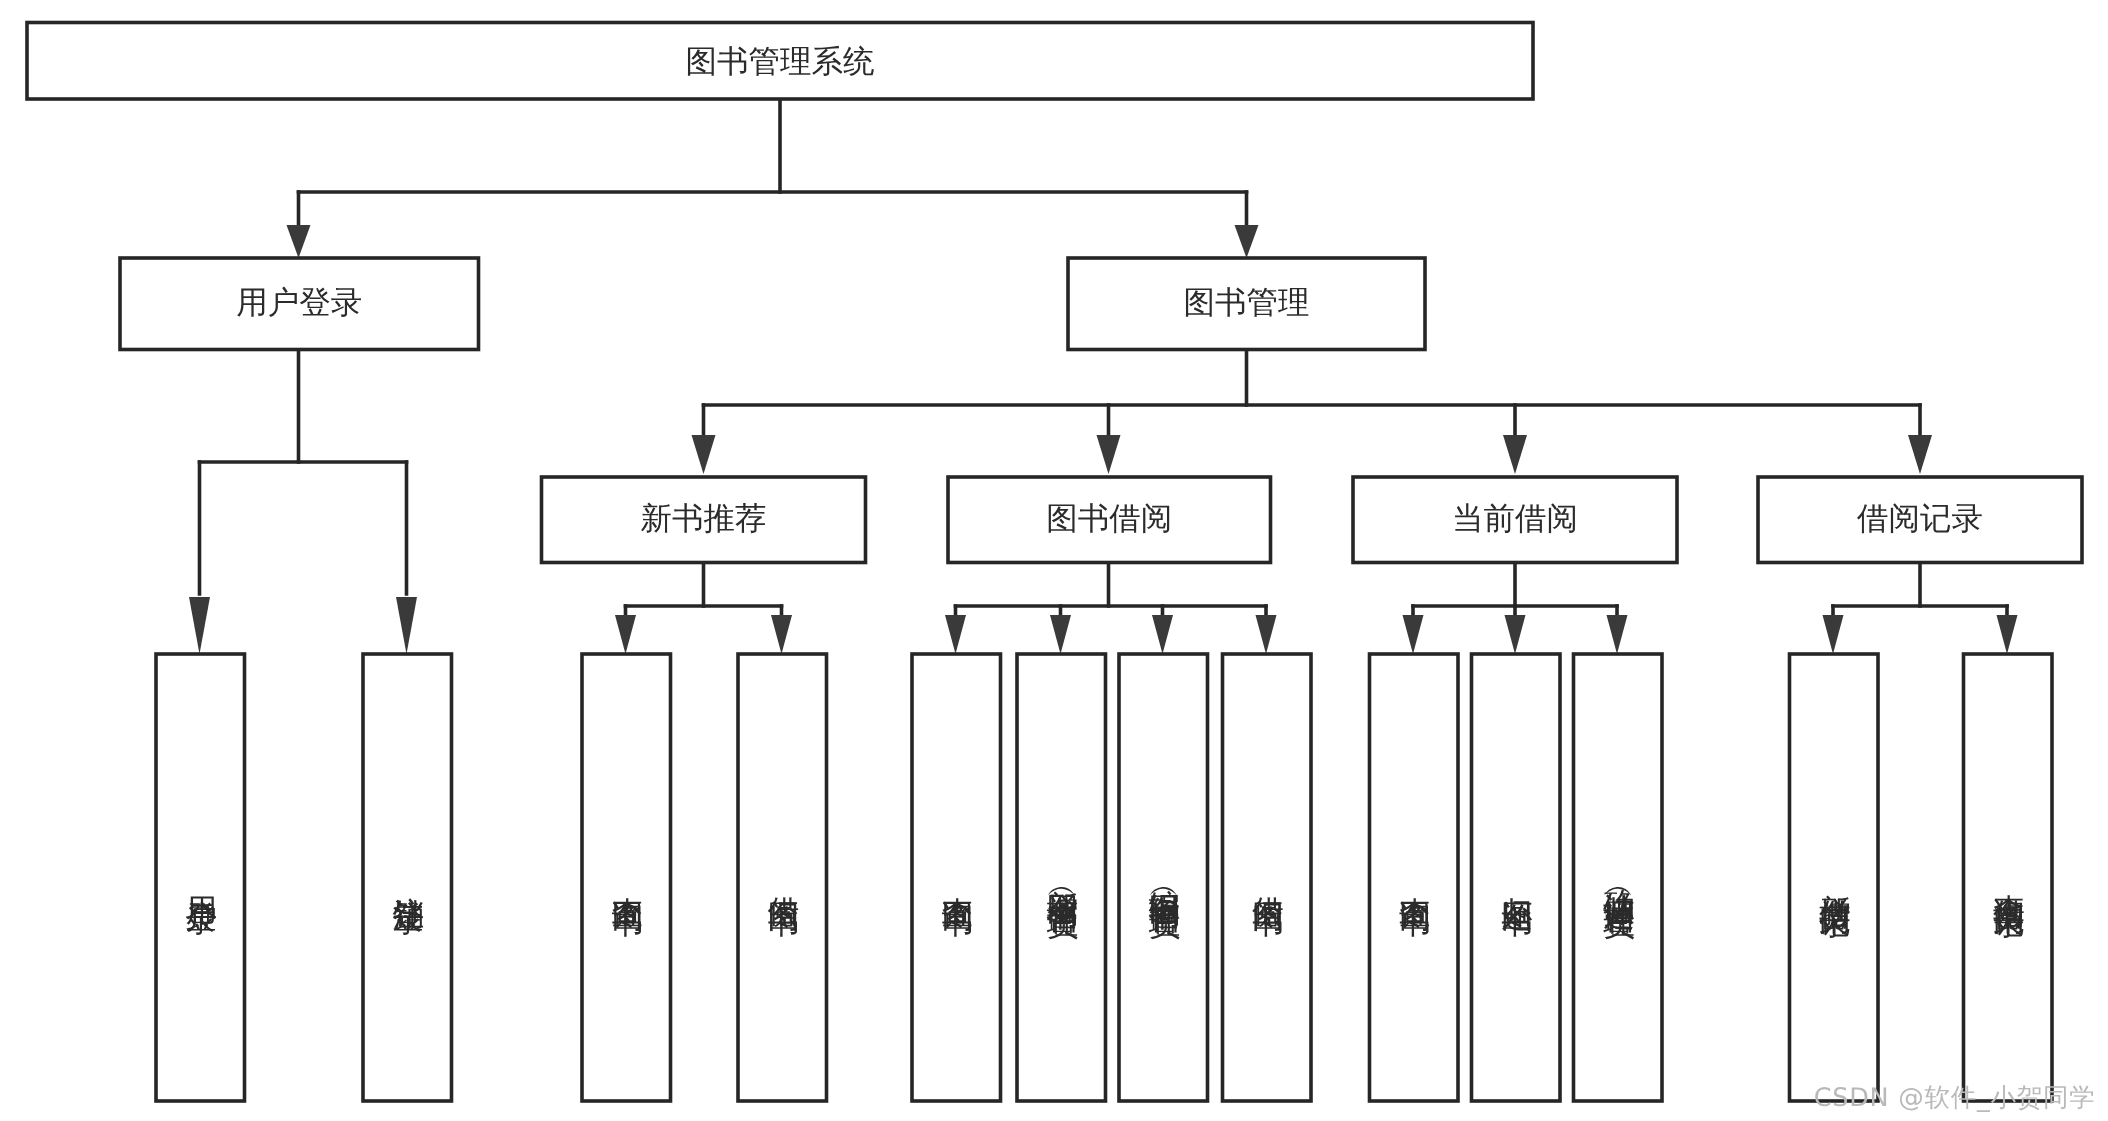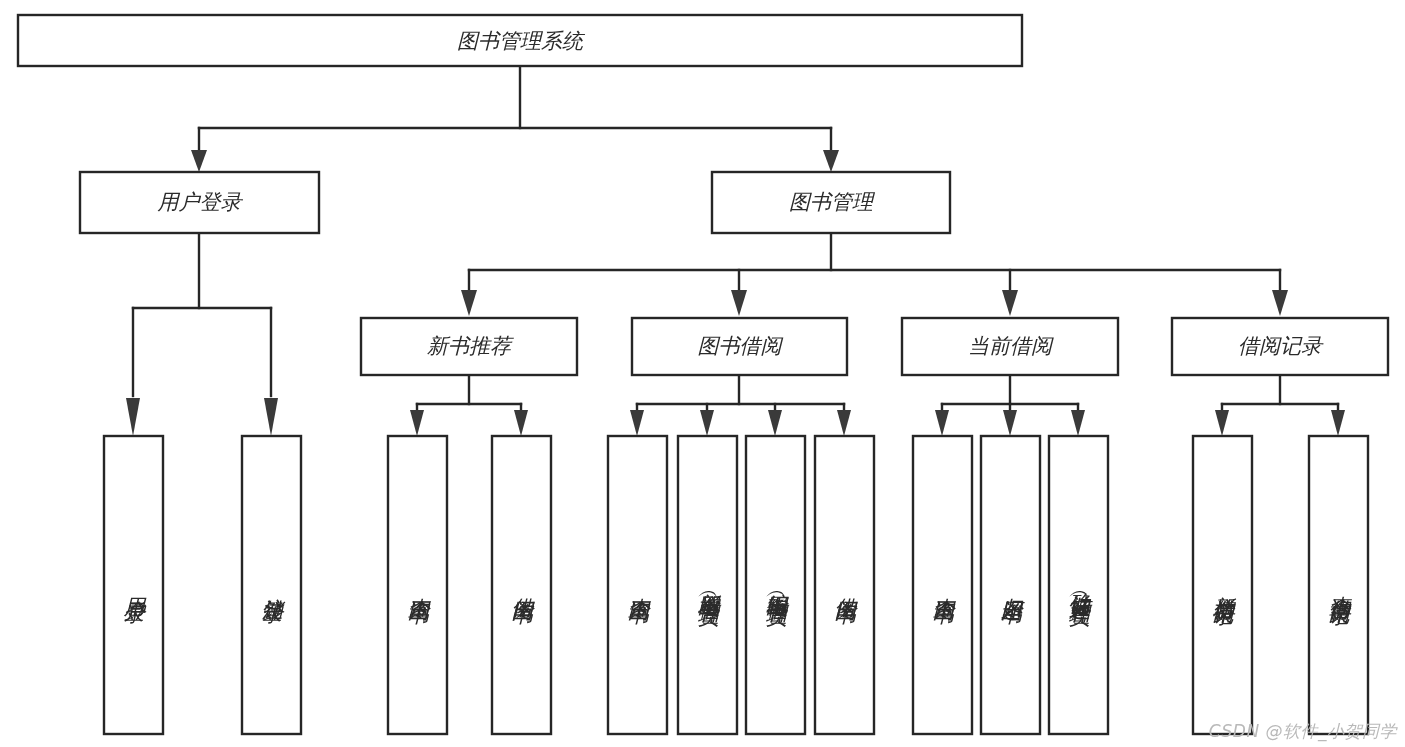--- a/index.html
+++ b/index.html
@@ -12,21 +12,20 @@
     width: 1405px;
     height: 747px;
     font-family: "DejaVu Sans", "Liberation Sans", sans-serif;
     overflow: hidden;
     position: relative;
   }
   #diagram-root {
     position: relative;
     width: 1405px;
     height: 747px;
-    font-style: italic;
   }
   svg.diagram {
     position: absolute;
     top: 0;
     left: 0;
     width: 1405px;
     height: 747px;
     display: block;
   }
   .node-box {

